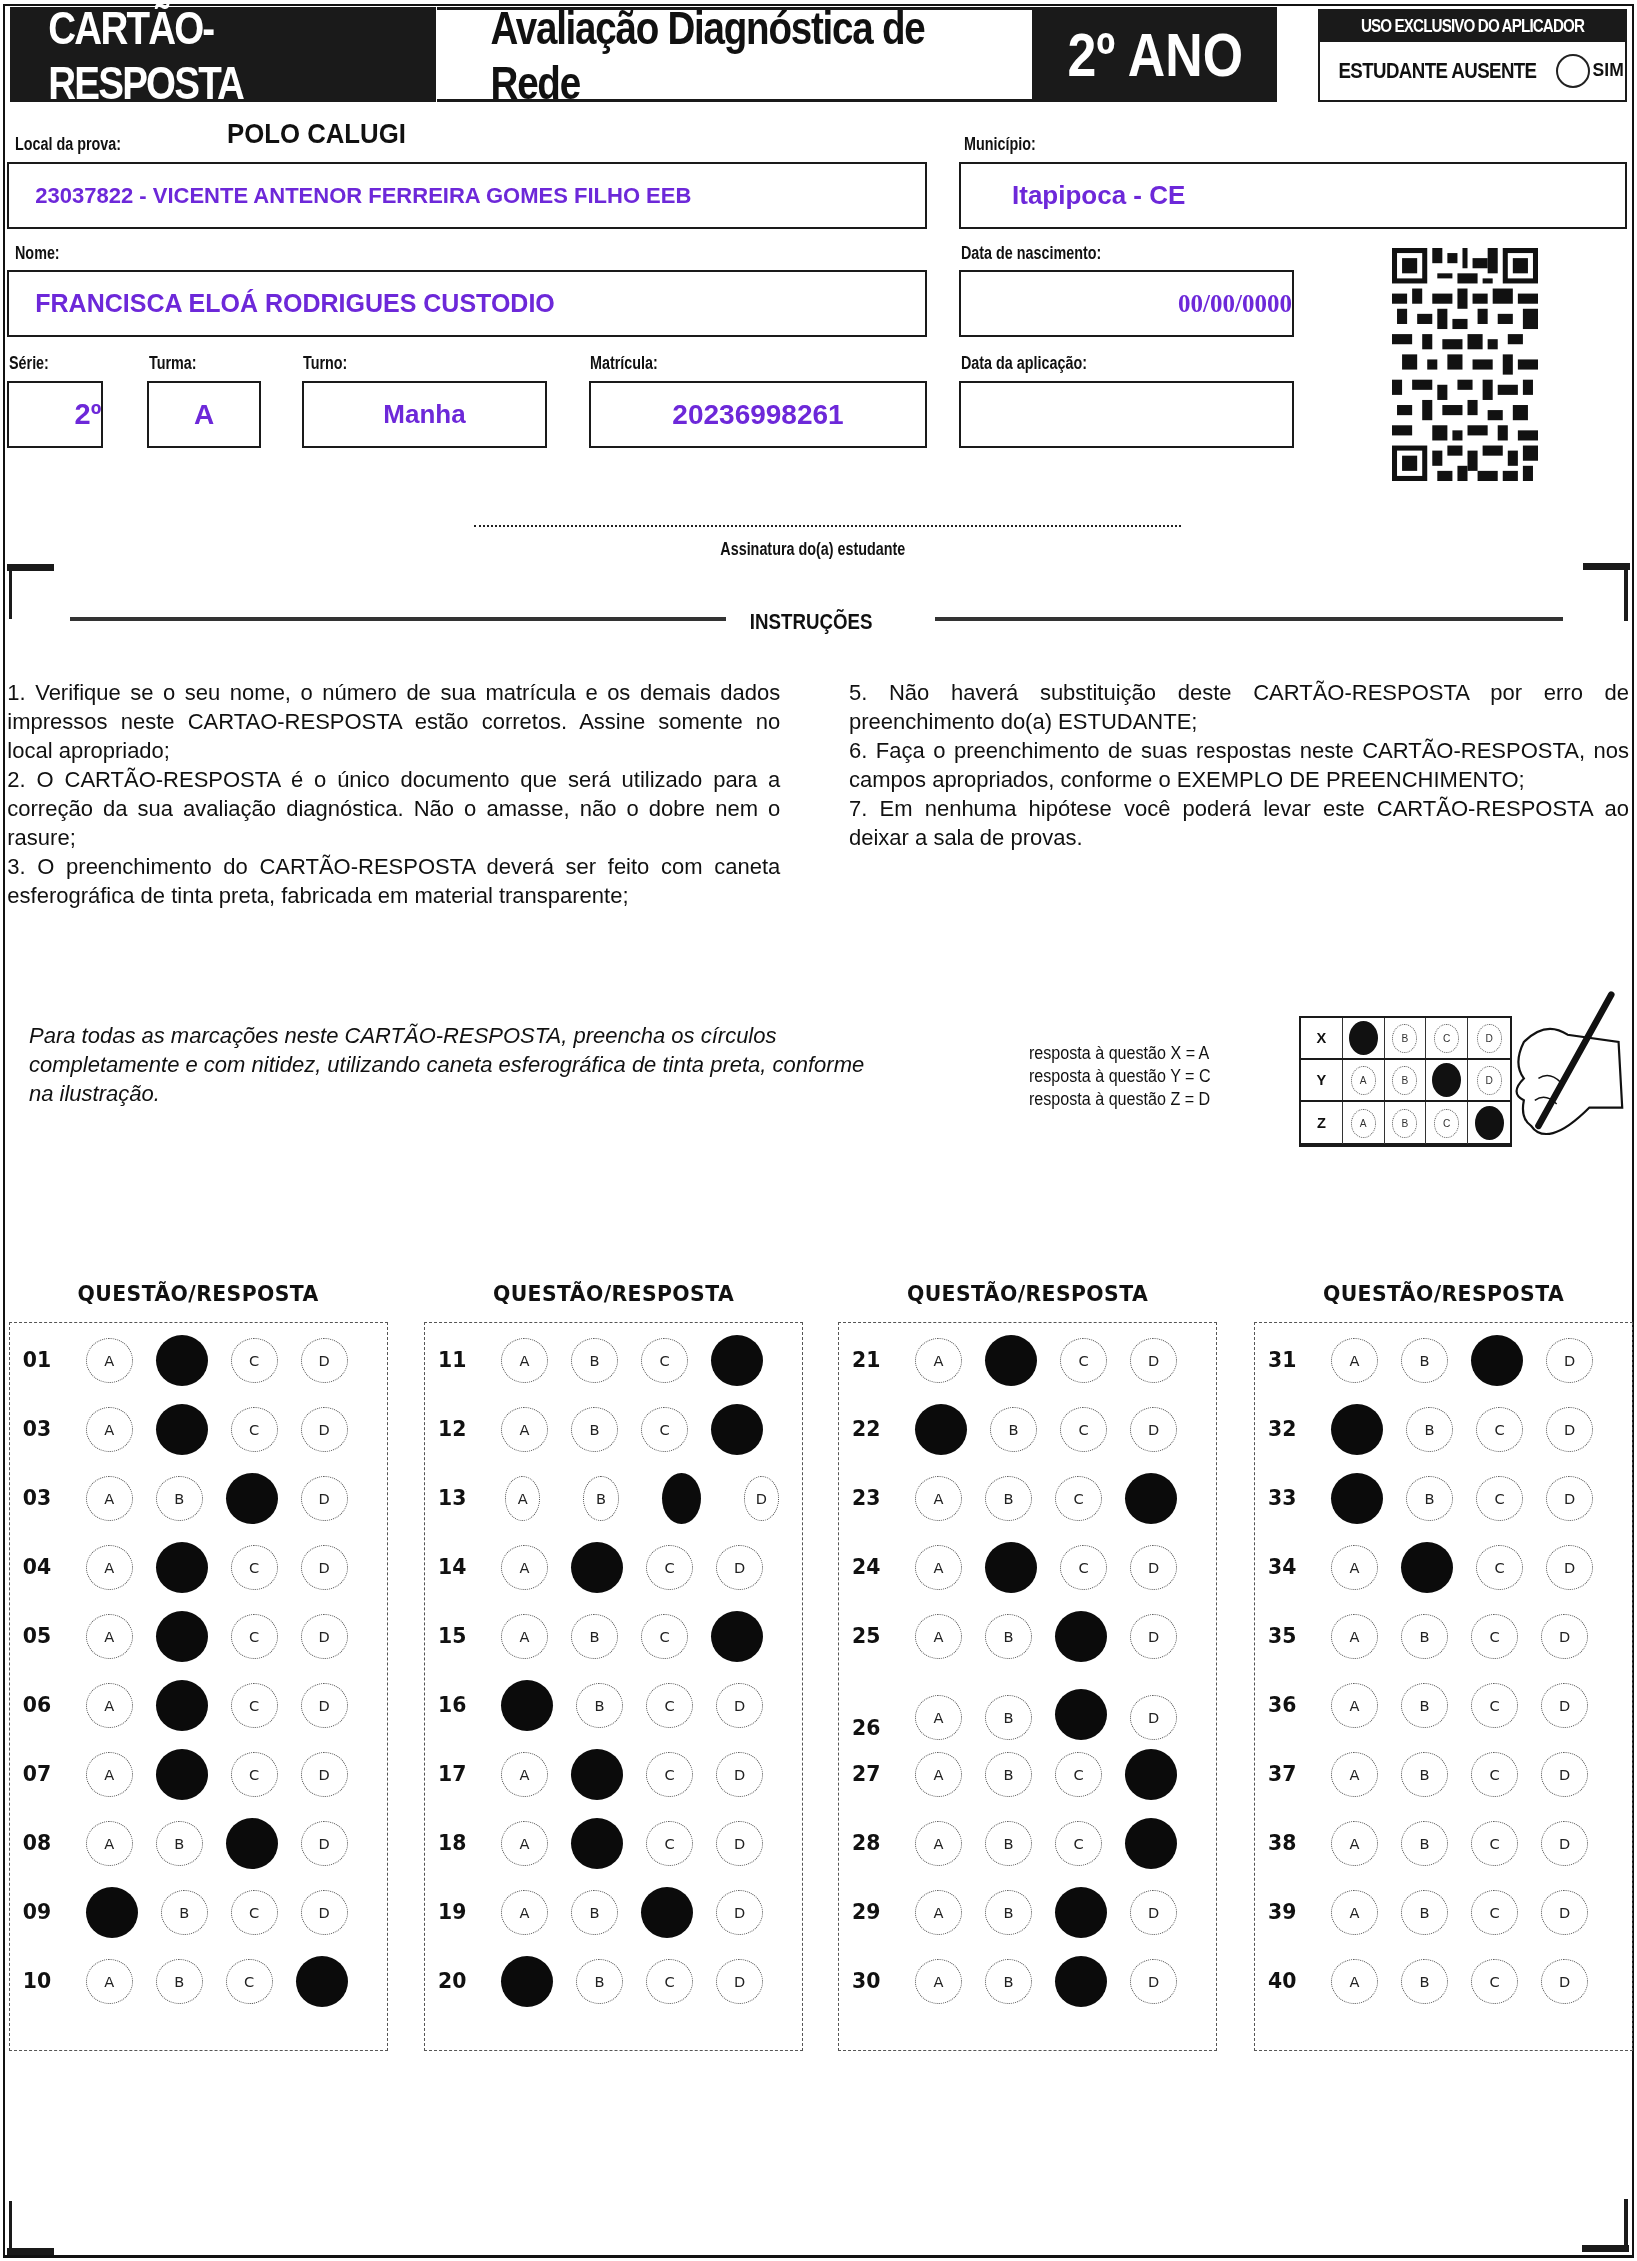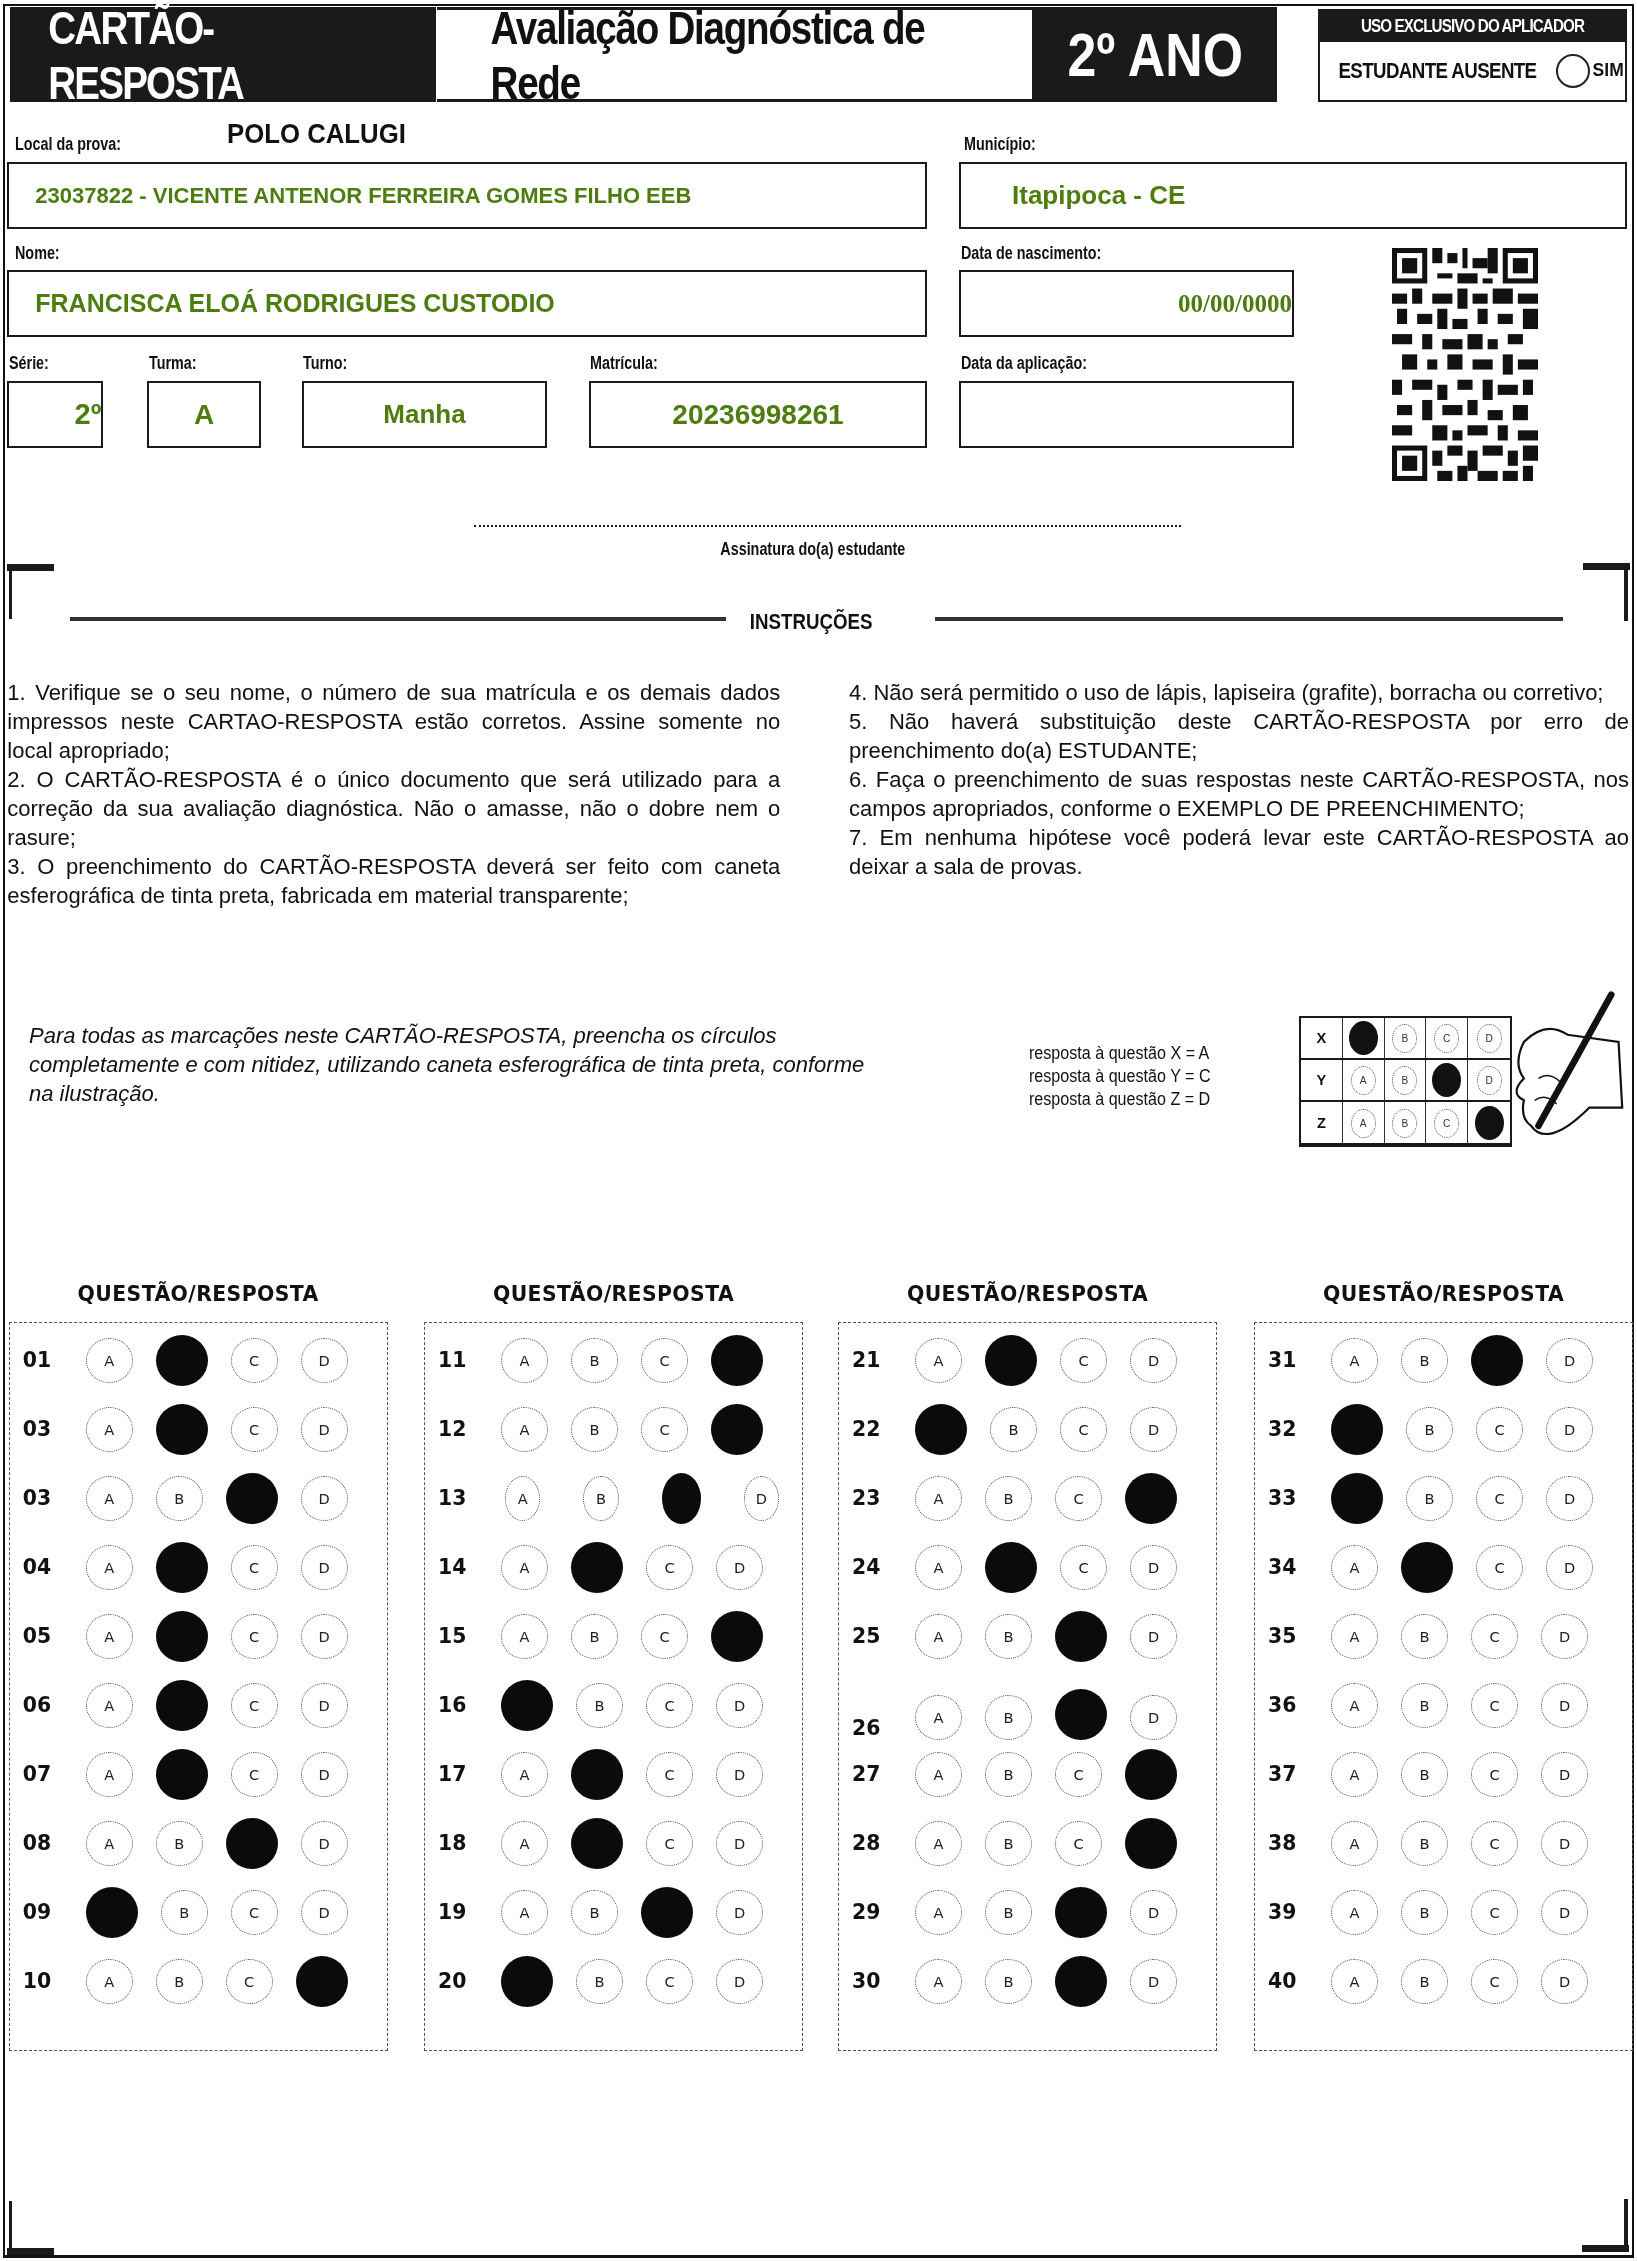--- a/index.html
+++ b/index.html
@@ -19,21 +19,21 @@
   .aplicador { position: absolute; left: 1318px; top: 8.7px; width: 309px; height: 93px; border: 2.9px solid #1a1a1a; }
   .aplicador-head { background: #1a1a1a; color: #fff; font-weight: bold; font-size: 19px; height: 31px; display: flex; align-items: center; justify-content: center; letter-spacing: -1.1px; }
   .aplicador-head span { display: inline-block; transform: scaleX(0.8); }
   .aplicador-body { display: flex; align-items: center; justify-content: center; height: 58px; font-weight: bold; font-size: 22px; }
   .aplicador-body .lbl { display: inline-block; transform: scaleX(0.85); letter-spacing: -0.7px; }
   .absent-circle { width: 34px; height: 34px; border: 2.2px solid #222; border-radius: 50%; margin: 0 2.9px 0 1.5px; display: inline-block; cursor: pointer; }
   .aplicador-body .sim { font-size: 17.5px; }
 
   
   .lbl-sm { position: absolute; font-size: 17.5px; font-weight: bold; display: inline-block; transform: scaleX(0.82); transform-origin: left center; }
-  .field-box { position: absolute; border: 2.9px solid #1a1a1a; display: flex; align-items: center; font-weight: bold; color: #4d7c0f; }
+  .field-box { position: absolute; border: 2.9px solid #1a1a1a; display: flex; align-items: center; font-weight: bold; color: #6d28d9; }
   .polo { position: absolute; left: 227px; top: 118px; font-size: 28px; font-weight: bold; }
   .polo span { display:inline-block; transform: scaleX(0.92); transform-origin: left center; }
 
   .qr { position: absolute; left: 1392px; top: 248px; width: 146px; height: 233px; }
 
   .sig-line { position: absolute; left: 474px; top: 525px; width: 707px; border-top: 2.9px dotted #222; }
   .sig-label { position: absolute; left: 700px; top: 539px; font-size: 17.5px; font-weight: bold; display:inline-block; transform: scaleX(0.82); }
 
   .corner { position: absolute; background: #1a1a1a; }
 
@@ -232,21 +232,20 @@
 <div class="instr-title-line" style="left:70px; width:656px;"></div>
 <span class="instr-title">INSTRUÇÕES</span>
 <div class="instr-title-line" style="left:935px; width:628px;"></div>
 
 <div class="instr-col" style="left:7.3px;">
   <p>1. Verifique se o seu nome, o número de sua matrícula e os demais dados impressos neste CARTAO-RESPOSTA estão corretos. Assine somente no local apropriado;</p>
   <p>2. O CARTÃO-RESPOSTA é o único documento que será utilizado para a correção da sua avaliação diagnóstica. Não o amasse, não o dobre nem o rasure;</p>
   <p>3. O preenchimento do CARTÃO-RESPOSTA deverá ser feito com caneta esferográfica de tinta preta, fabricada em material transparente;</p>
 </div>
 <div class="instr-col" style="left:849px; width:780px;">
-  <p>4. Não será permitido o uso de lápis, lapiseira (grafite), borracha ou corretivo;</p>
   <p>5. Não haverá substituição deste CARTÃO-RESPOSTA por erro de preenchimento do(a) ESTUDANTE;</p>
   <p>6. Faça o preenchimento de suas respostas neste CARTÃO-RESPOSTA, nos campos apropriados, conforme o EXEMPLO DE PREENCHIMENTO;</p>
   <p>7. Em nenhuma hipótese você poderá levar este CARTÃO-RESPOSTA ao deixar a sala de provas.</p>
 </div>
 
 <div class="fill-text">Para todas as marcações neste CARTÃO-RESPOSTA, preencha os círculos completamente e com nitidez, utilizando caneta esferográfica de tinta preta, conforme na ilustração.</div>
 <div class="example-legend">
   <div>resposta à questão X = A</div>
   <div>resposta à questão Y = C</div>
   <div>resposta à questão Z = D</div>

